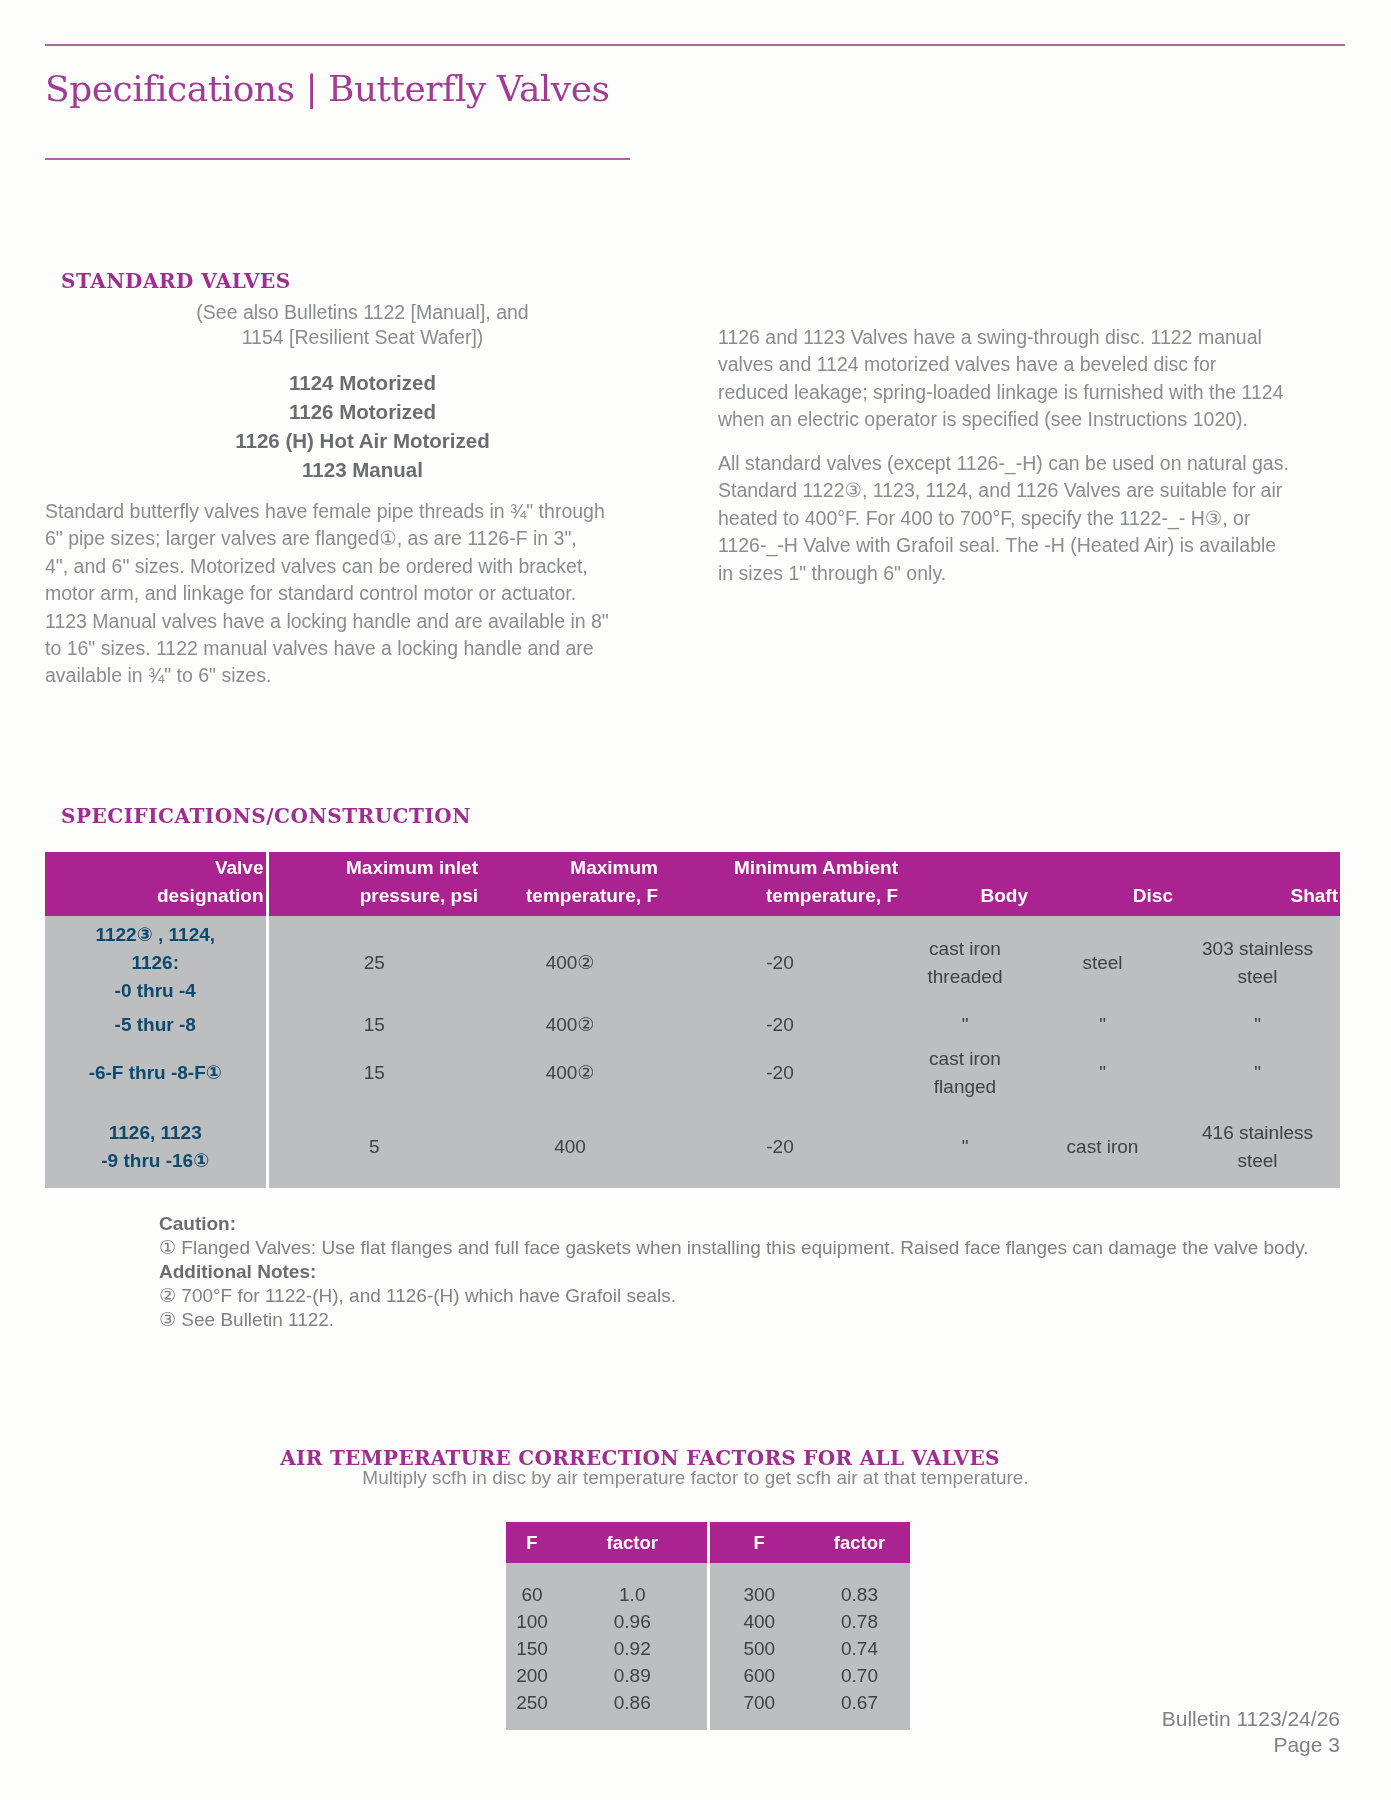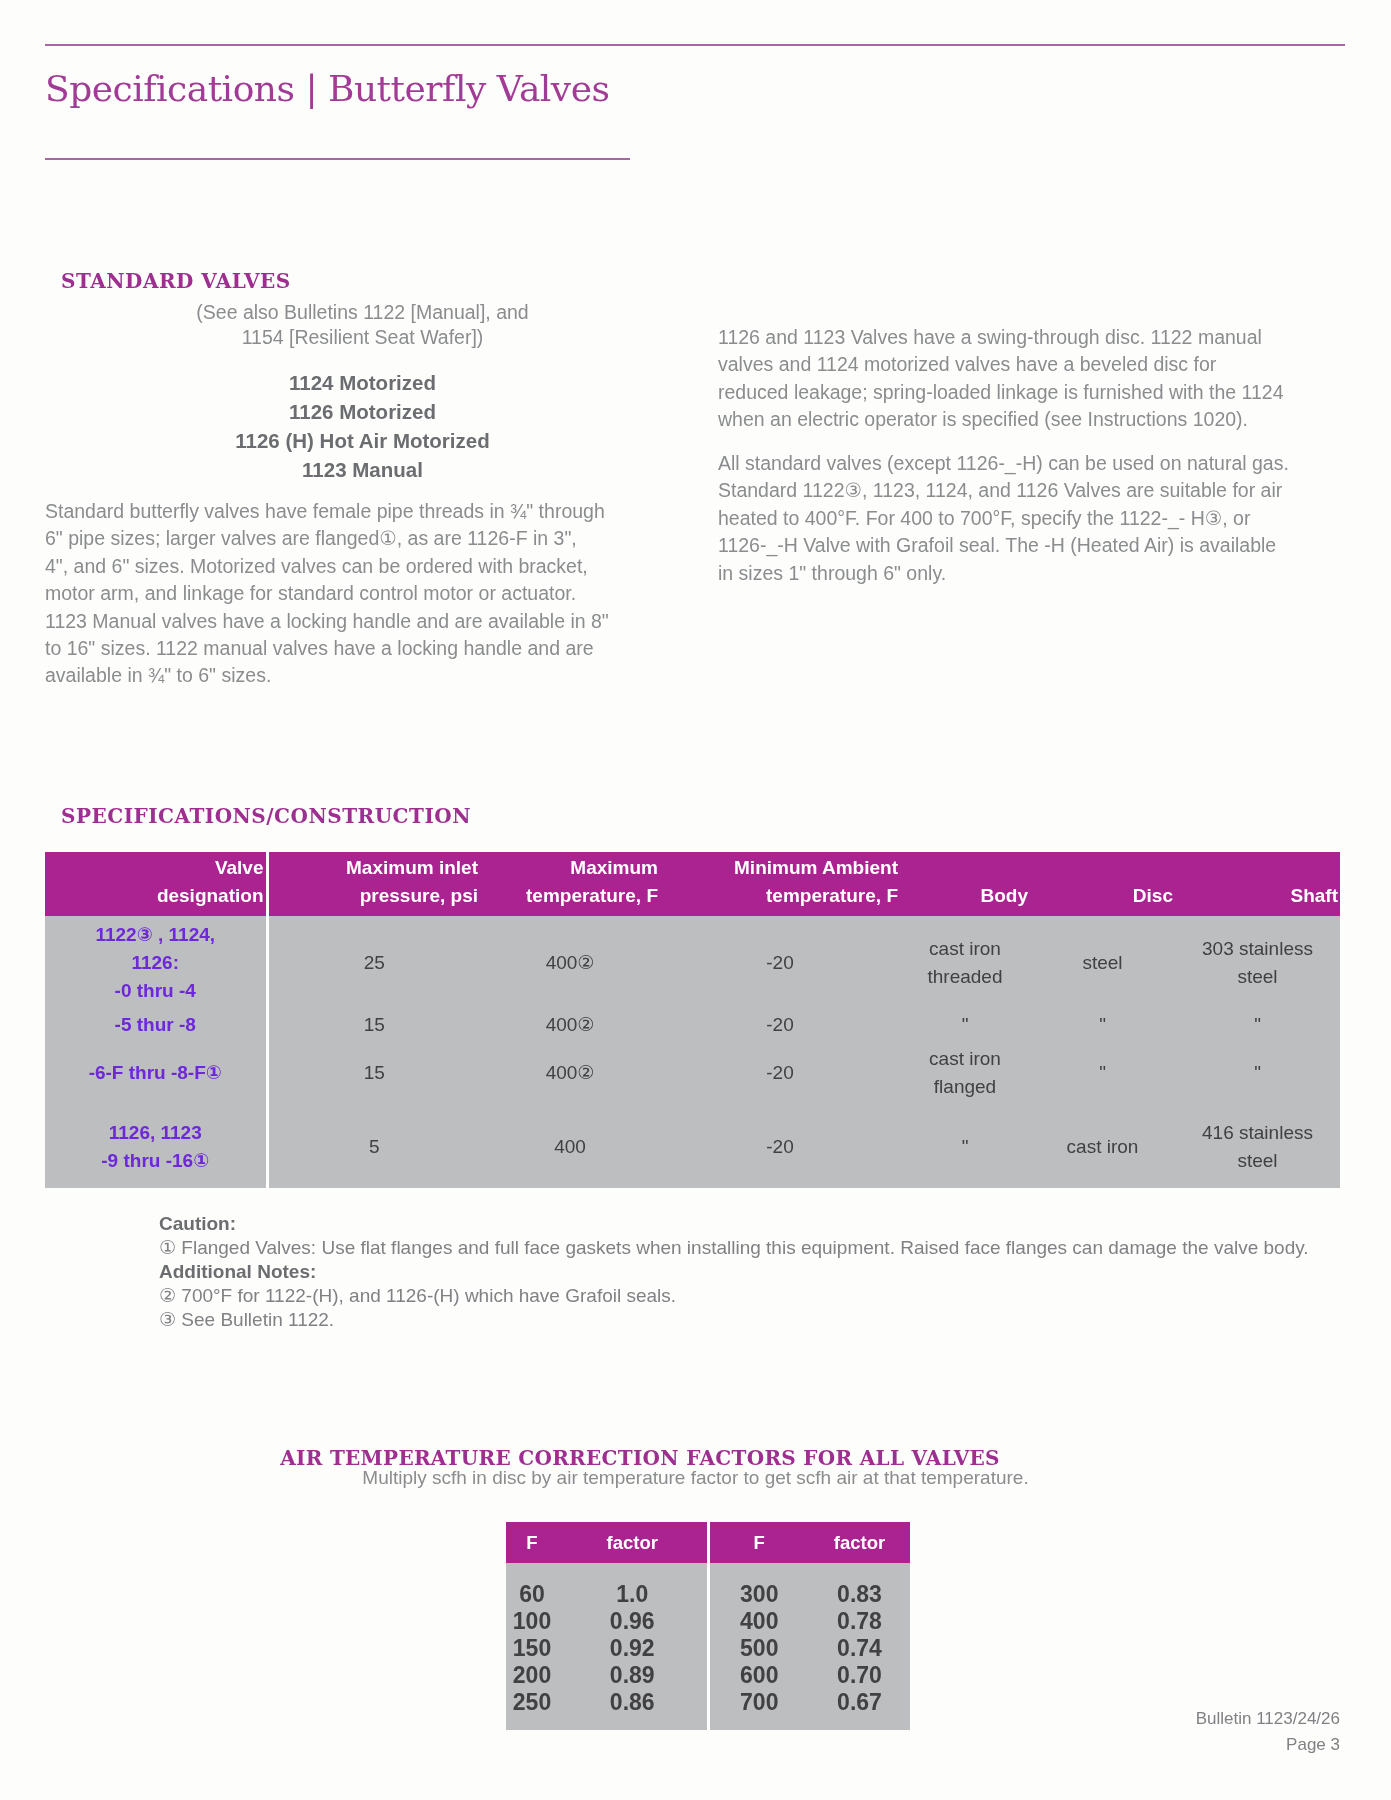--- a/index.html
+++ b/index.html
@@ -63,21 +63,21 @@
     vertical-align:bottom;padding:0 2px 6px 2px;text-align:right;
     white-space:pre-line;
   }
   .spec-table thead tr{height:64px;}
   .spec-table td{
     background:var(--table-gray);color:var(--cell-dark);
     font-size:19px;line-height:28px;vertical-align:middle;
     text-align:center;padding:0 4px;white-space:pre-line;
   }
   .spec-table .c1{border-right:3px solid #ffffff;}
-  .spec-table td.c1{font-weight:bold;color:#6d28d9;}
+  .spec-table td.c1{font-weight:bold;color:#0c4a6e;}
   .spec-table tr.r1{height:94px;}
   .spec-table tr.r2{height:30px;}
   .spec-table tr.r3{height:65px;}
   .spec-table tr.r4{height:83px;}
 
   
   .notes{position:absolute;left:131px;top:1212px;font-size:19px;line-height:24px;color:var(--note-gray);margin-left:28px;}
   .notes .lbl{font-weight:bold;color:var(--bold-gray);}
 
   
@@ -89,31 +89,30 @@
   .factor-table-wrap{position:absolute;left:506px;top:1522px;width:404px;}
   .factor-table{width:404px;}
   .factor-table th{
     background:var(--magenta);color:#ffffff;
     font-size:18.5px;font-weight:bold;text-align:center;
     vertical-align:middle;padding:0;
   }
   .factor-table thead tr{height:41px;}
   .factor-table td{
     background:var(--table-gray);color:var(--cell-dark);
-    font-size:23px;line-height:27px;text-align:center;padding:0;
+    font-size:19px;line-height:27px;text-align:center;padding:0;
     vertical-align:middle;
-    font-weight:bold;
   }
   .factor-table .div{border-right:3px solid #ffffff;}
   .factor-table tbody tr.first td{padding-top:18px;}
   .factor-table tbody tr.last td{padding-bottom:14px;}
 
   .footer{
     position:absolute;left:1000px;top:1706px;width:340px;
-    text-align:right;font-size:17px;line-height:26px;color:var(--note-gray);
+    text-align:right;font-size:21px;line-height:26px;color:var(--note-gray);
   }
 </style>
 </head>
 <body>
 
 <div class="page">
 
   <div class="rule" style="left:45px;top:44px;width:1300px;"></div>
 
   <h1 class="title">Specifications | Butterfly Valves</h1>

